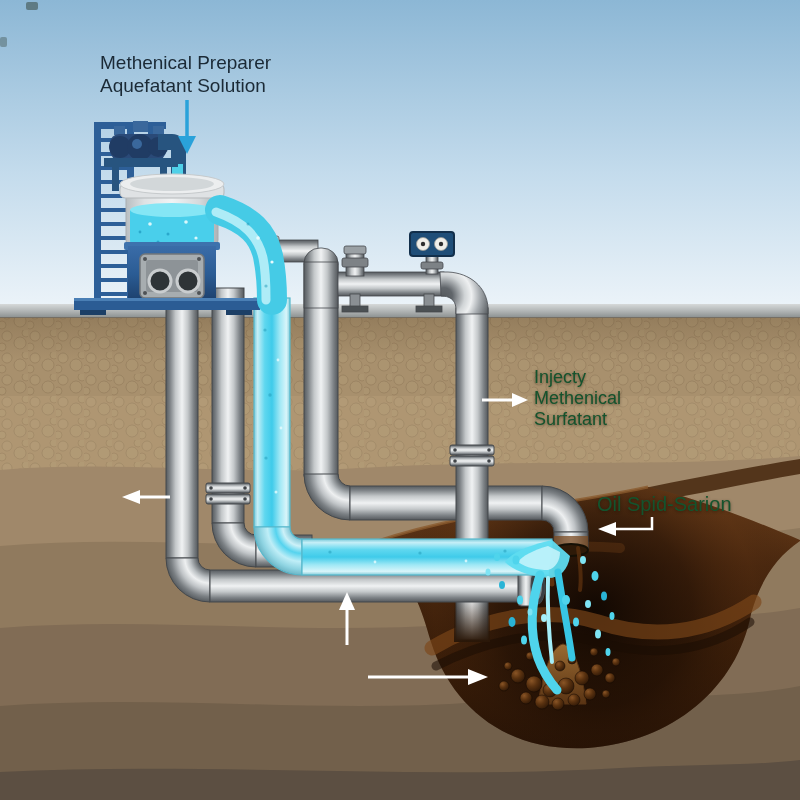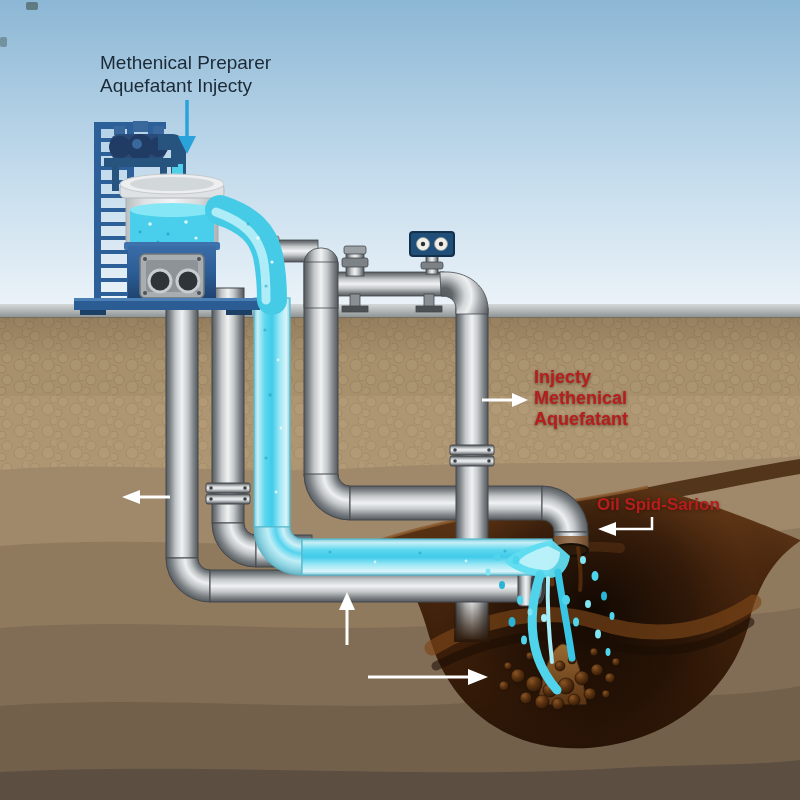--- a/index.html
+++ b/index.html
@@ -1,22 +1,22 @@
 <!DOCTYPE html>
 <html><head>
 <meta charset="utf-8">
 <style>
   html,body{margin:0;padding:0;background:#fff;}
   .stage{position:relative;width:800px;height:800px;overflow:hidden;font-family:"Liberation Sans",sans-serif;}
   .stage svg{position:absolute;left:0;top:0;}
   .label{position:absolute;white-space:nowrap;}
   .label-dark{color:#1b2a36;font-size:19px;line-height:23px;font-weight:500;}
-  .label-light{color:#b91c1c;font-size:18px;line-height:21px;font-weight:700;
+  .label-light{color:#14532d;font-size:18px;line-height:21px;font-weight:400;
                text-shadow:0 1px 3px rgba(30,18,6,.55);}
-  .label-big{font-size:17px;}
+  .label-big{font-size:20px;}
 </style>
 </head>
 <body>
 
 <div class="stage">
 <svg width="800" height="800" viewBox="0 0 800 800">
   <defs>
     <linearGradient id="sky" x1="0" y1="0" x2="0" y2="1">
       <stop offset="0" stop-color="#8cb7d5"></stop>
           <stop offset="0.55" stop-color="#c3dbec"></stop>
@@ -439,21 +439,21 @@
     </g>
     <g>
       <line x1="368" y1="677" x2="468" y2="677" stroke="#ffffff" stroke-width="3"></line>
       <polygon points="468,669 468,685 488,677" fill="#ffffff"></polygon>
     </g>
   </g>
 </svg>
 
   <div class="label label-dark" style="left:100px;top:51px">
     <div>Methenical Preparer</div>
-    <div>Aquefatant Injecty</div>
+    <div>Aquefatant Solution</div>
   </div>
   <div class="label label-light" style="left:534px;top:367px">
     <div>Injecty</div>
     <div>Methenical</div>
-    <div>Aquefatant</div>
+    <div>Surfatant</div>
   </div>
   <div class="label label-light label-big" style="left:597px;top:494px">Oil Spid-Sarion</div>
 </div>
 
 </body></html>

